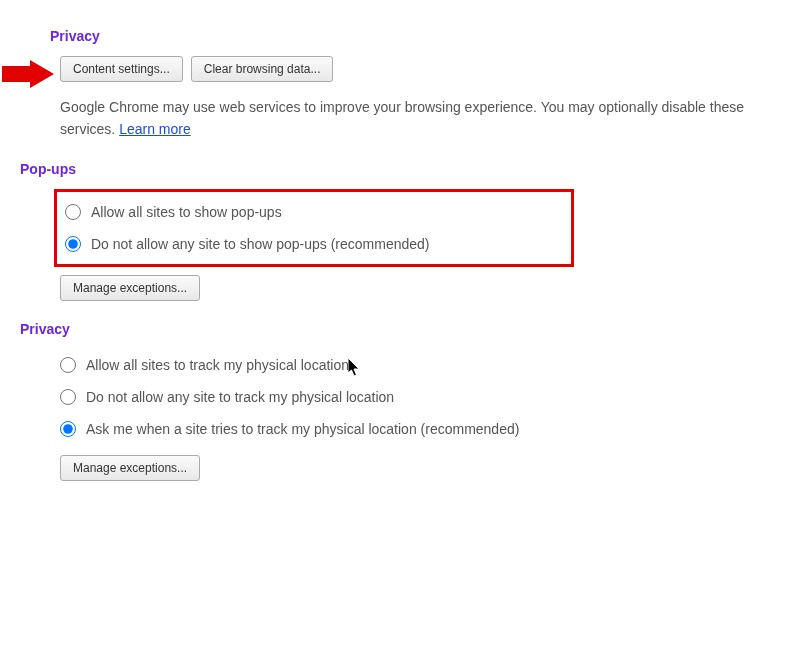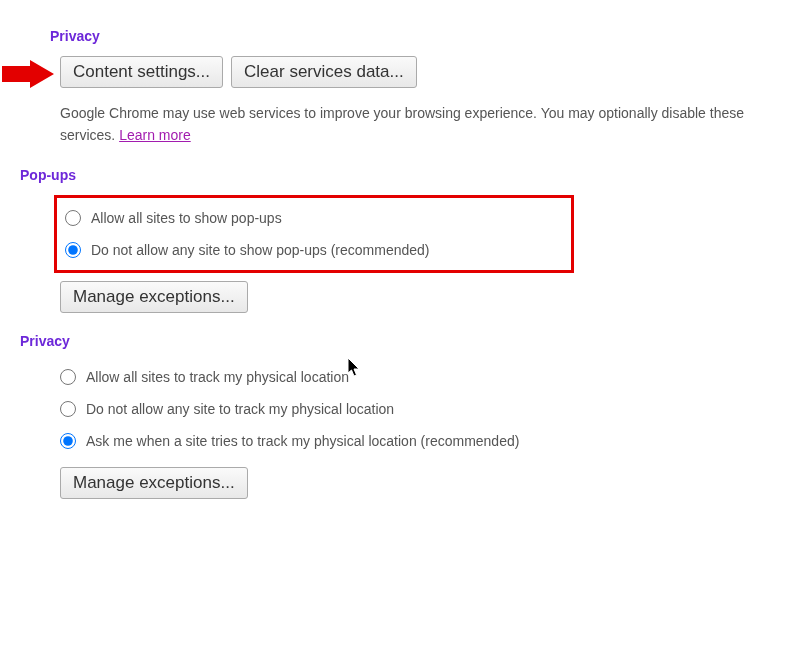--- a/index.html
+++ b/index.html
@@ -27,33 +27,33 @@
       display: flex;
       gap: 8px;
       margin-left: 30px;
       margin-bottom: 14px;
     }
     .btn {
       background: linear-gradient(to bottom, #fafafa, #e8e8e8);
       border: 1px solid #aaa;
       border-radius: 3px;
       padding: 5px 12px;
-      font-size: 17px;
+      font-size: 12px;
       color: #333;
       cursor: pointer;
       font-family: inherit;
     }
     .description {
       margin-left: 30px;
       color: #555;
       line-height: 1.6;
       margin-bottom: 20px;
     }
     .link {
-      color: #a21caf;
+      color: #1d4ed8;
       text-decoration: underline;
       cursor: pointer;
     }
     .options-group {
       margin-left: 30px;
       margin-bottom: 10px;
     }
     .radio-row {
       display: flex;
       align-items: center;
@@ -117,21 +117,21 @@
 <div class="arrow">
   <svg width="52" height="28" viewBox="0 0 52 28">
     <polygon points="0,6 0,22 28,22 28,28 52,14 28,0 28,6" fill="#e30000"></polygon>
   </svg>
 </div>
 
 <div class="section">
   <div class="section-title" style="margin-left:20px;">Privacy</div>
   <div class="button-row">
     <button class="btn">Content settings...</button>
-    <button class="btn">Clear services data...</button>
+    <button class="btn">Clear browsing data...</button>
   </div>
   <div class="description">
     <span>Google Chrome may use web services to improve your browsing experience. You may optionally disable these services. </span><a class="link">Learn more</a>
   </div>
 </div>
 
 <div class="section popups-section">
   <div class="section-title">Pop-ups</div>
   <div class="highlight-box">
     <label class="radio-row">

